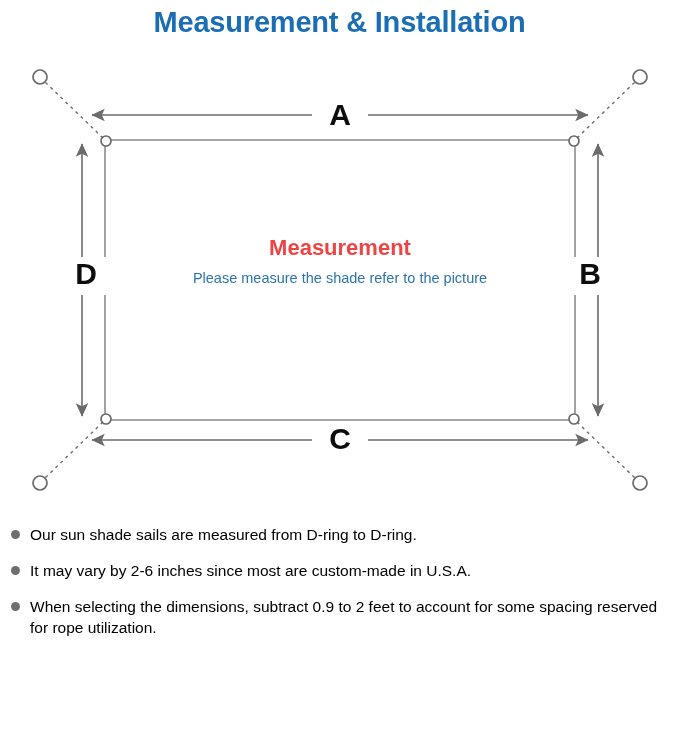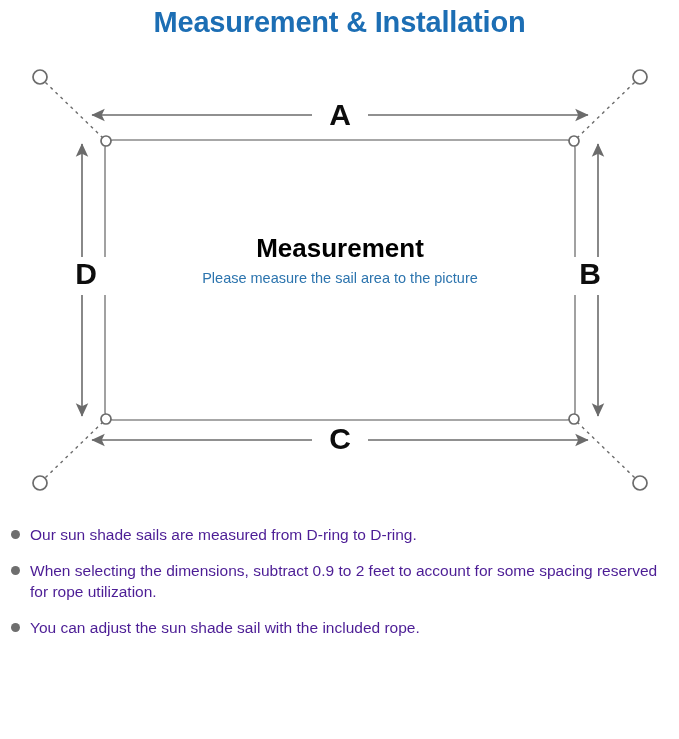--- a/index.html
+++ b/index.html
@@ -66,23 +66,23 @@
   .dim-d { left: 64px; top: 205px; width: 44px; height: 38px; }
 
   .center-text {
     position: absolute;
     left: 105px;
     top: 180px;
     width: 470px;
     text-align: center;
   }
   .center-title {
-    font-size: 26px;
+    font-size: 22px;
     font-weight: bold;
-    color: #000000;
+    color: #ef4444;
     line-height: 32px;
     white-space: nowrap;
   }
   .center-sub {
     font-size: 14.5px;
     color: #2C74AE;
     line-height: 20px;
     margin-top: 4px;
     white-space: nowrap;
   }
@@ -94,21 +94,21 @@
     top: 524px;
     width: 679px;
   }
   .note {
     position: relative;
     padding-left: 30px;
     padding-right: 8px;
     margin-bottom: 15px;
     font-size: 15.5px;
     line-height: 21px;
-    color: #4c1d95;
+    color: #000000;
   }
   .note .bullet {
     position: absolute;
     left: 11px;
     top: 6px;
     width: 9px;
     height: 9px;
     border-radius: 50%;
     background: #6e6e6e;
   }
@@ -176,32 +176,32 @@
       </g>
     </svg>
 
     <div class="dim-label dim-a">A</div>
     <div class="dim-label dim-b">B</div>
     <div class="dim-label dim-c">C</div>
     <div class="dim-label dim-d">D</div>
 
     <div class="center-text">
       <div class="center-title">Measurement</div>
-      <div class="center-sub">Please measure the sail area to the picture</div>
+      <div class="center-sub">Please measure the shade refer to the picture</div>
     </div>
   </div>
 
   <div class="notes">
     <div class="note">
       <span class="bullet"></span>
       <span>Our sun shade sails are measured from D-ring to D-ring.</span>
     </div>
     <div class="note">
       <span class="bullet"></span>
-      <span>When selecting the dimensions, subtract 0.9 to 2 feet to account for some spacing reserved for rope utilization.</span>
+      <span>It may vary by 2-6 inches since most are custom-made in U.S.A.</span>
     </div>
     <div class="note">
       <span class="bullet"></span>
-      <span>You can adjust the sun shade sail with the included rope.</span>
+      <span>When selecting the dimensions, subtract 0.9 to 2 feet to account for some spacing reserved for rope utilization.</span>
     </div>
   </div>
 
 </div>
 
 </body></html>

